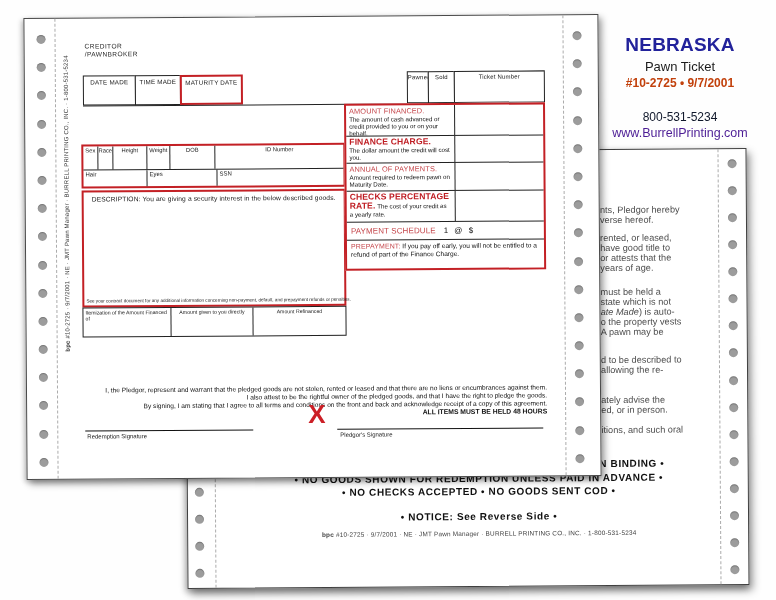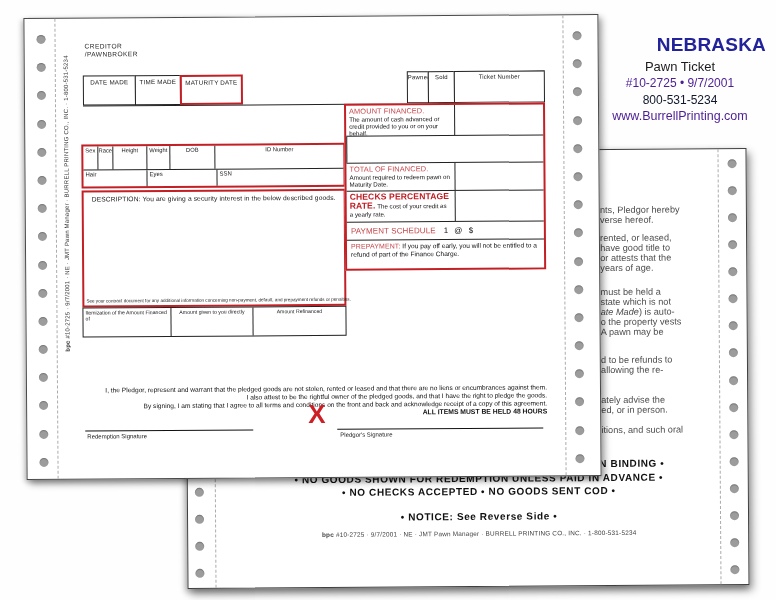--- a/index.html
+++ b/index.html
@@ -111,23 +111,23 @@
   .bp1{margin-bottom:8px !important;} .bp2{margin-bottom:14px !important;}
   .bp3{margin-bottom:18px !important;} .bp4{margin-bottom:20px !important;}
   .bp5{margin-bottom:10px !important;}
   .bl{display:block;white-space:nowrap;}
   .notices{position:absolute;left:0;right:0;top:307px;text-align:center;padding-left:22px;}
   .notice-line{font-size:10px;font-weight:bold;letter-spacing:0.6px;line-height:13.5px;color:#111;}
   .notice-reverse{margin-top:12px;font-size:10px;font-weight:bold;letter-spacing:0.6px;color:#111;}
   .back-footer{margin-top:8px;font-size:6.4px;color:#444;letter-spacing:0.2px;}
   
   .promo{position:absolute;left:594px;top:34px;width:172px;text-align:center;z-index:0;}
-  .promo-state{font-size:19px;font-weight:bold;color:#22229b;letter-spacing:0.2px;margin-bottom:3px;text-align:right;}
+  .promo-state{font-size:19px;font-weight:bold;color:#22229b;letter-spacing:0.2px;margin-bottom:3px;}
   .promo-product{font-size:13px;color:#1c1c1c;margin-bottom:2px;}
-  .promo-info{font-size:12px;color:#4c1d95;margin-bottom:3px;}
+  .promo-info{font-size:12px;color:#c2410c;margin-bottom:20px;font-weight:bold;}
   .promo-company{font-size:12.5px;font-weight:bold;color:#1d7a26;margin-bottom:3px;}
   .promo-phone{font-size:12px;color:#0f172a;margin-bottom:2px;}
   .promo-web{font-size:12.5px;color:#4c1d95;}
 </style>
 </head>
 <body>
 
 <div class="canvas">
 
   <div class="promo">
@@ -190,21 +190,21 @@
         <span class="bl">years of age.</span>
       </p>
       <p class="bp3">
         <span class="bl">must be held a</span>
         <span class="bl">state which is not</span>
         <span class="bl"><i>ate Made</i><span>) is auto-</span></span>
         <span class="bl">o the property vests</span>
         <span class="bl">A pawn may be</span>
       </p>
       <p class="bp4">
-        <span class="bl">d to be refunds to</span>
+        <span class="bl">d to be described to</span>
         <span class="bl">allowing the re-</span>
       </p>
       <p class="bp5">
         <span class="bl">ately advise the</span>
         <span class="bl">ed, or in person.</span>
       </p>
       <p>
         <span class="bl">itions, and such oral</span>
       </p>
     </div>
@@ -318,25 +318,29 @@
 
     <div class="tila">
       <div class="trow tr1">
         <div class="ttxt">
           <span class="h-reg">AMOUNT FINANCED.</span>
           <span class="tdesc">The amount of cash advanced or credit provided to you or on your behalf.</span>
         </div>
         <div class="tval"></div>
       </div>
       <div class="trow tr2">
+        <div class="ttxt">
+          <span class="h-bold">FINANCE CHARGE.</span>
+          <span class="tdesc">The dollar amount the credit will cost you.</span>
+        </div>
         <div class="tval"></div>
       </div>
       <div class="trow tr3">
         <div class="ttxt">
-          <span class="h-reg">TOTAL OF FINANCED.</span>
+          <span class="h-reg">ANNUAL OF PAYMENTS.</span>
           <span class="tdesc">Amount required to redeem pawn on Maturity Date.</span>
         </div>
         <div class="tval"></div>
       </div>
       <div class="trow tr4">
         <div class="ttxt">
           <p><span class="h-bold">CHECKS PERCENTAGE RATE.</span> <span class="tdesc">The cost of your credit as a yearly rate.</span></p>
         </div>
         <div class="tval"></div>
       </div>

